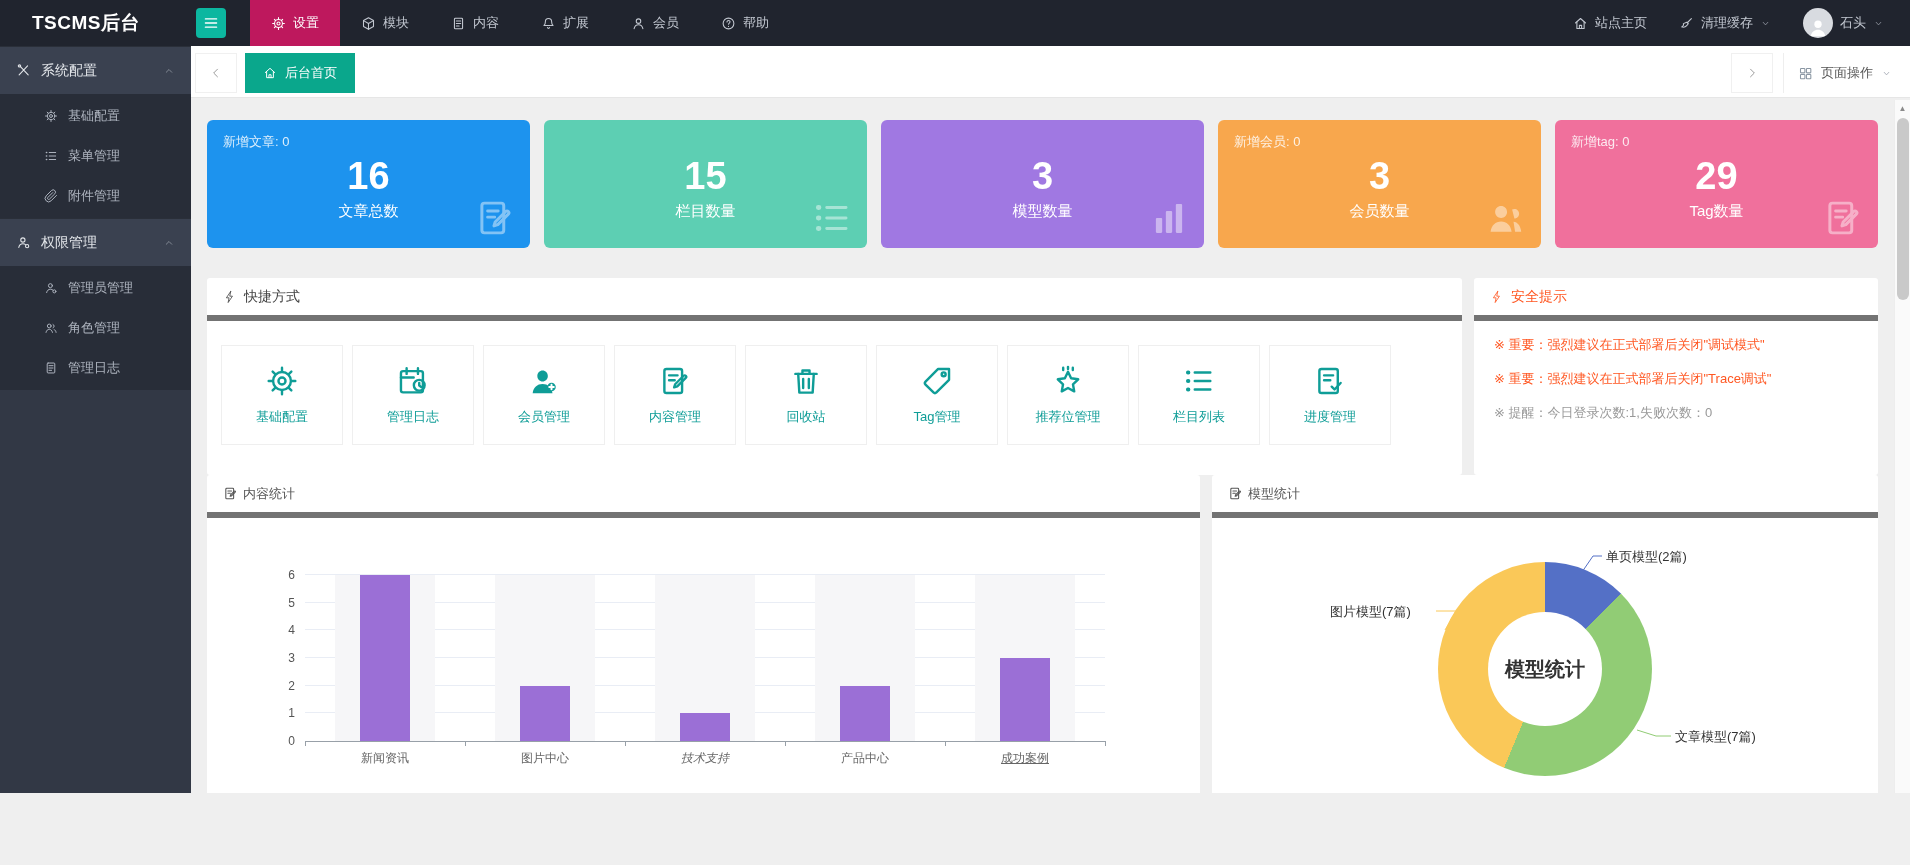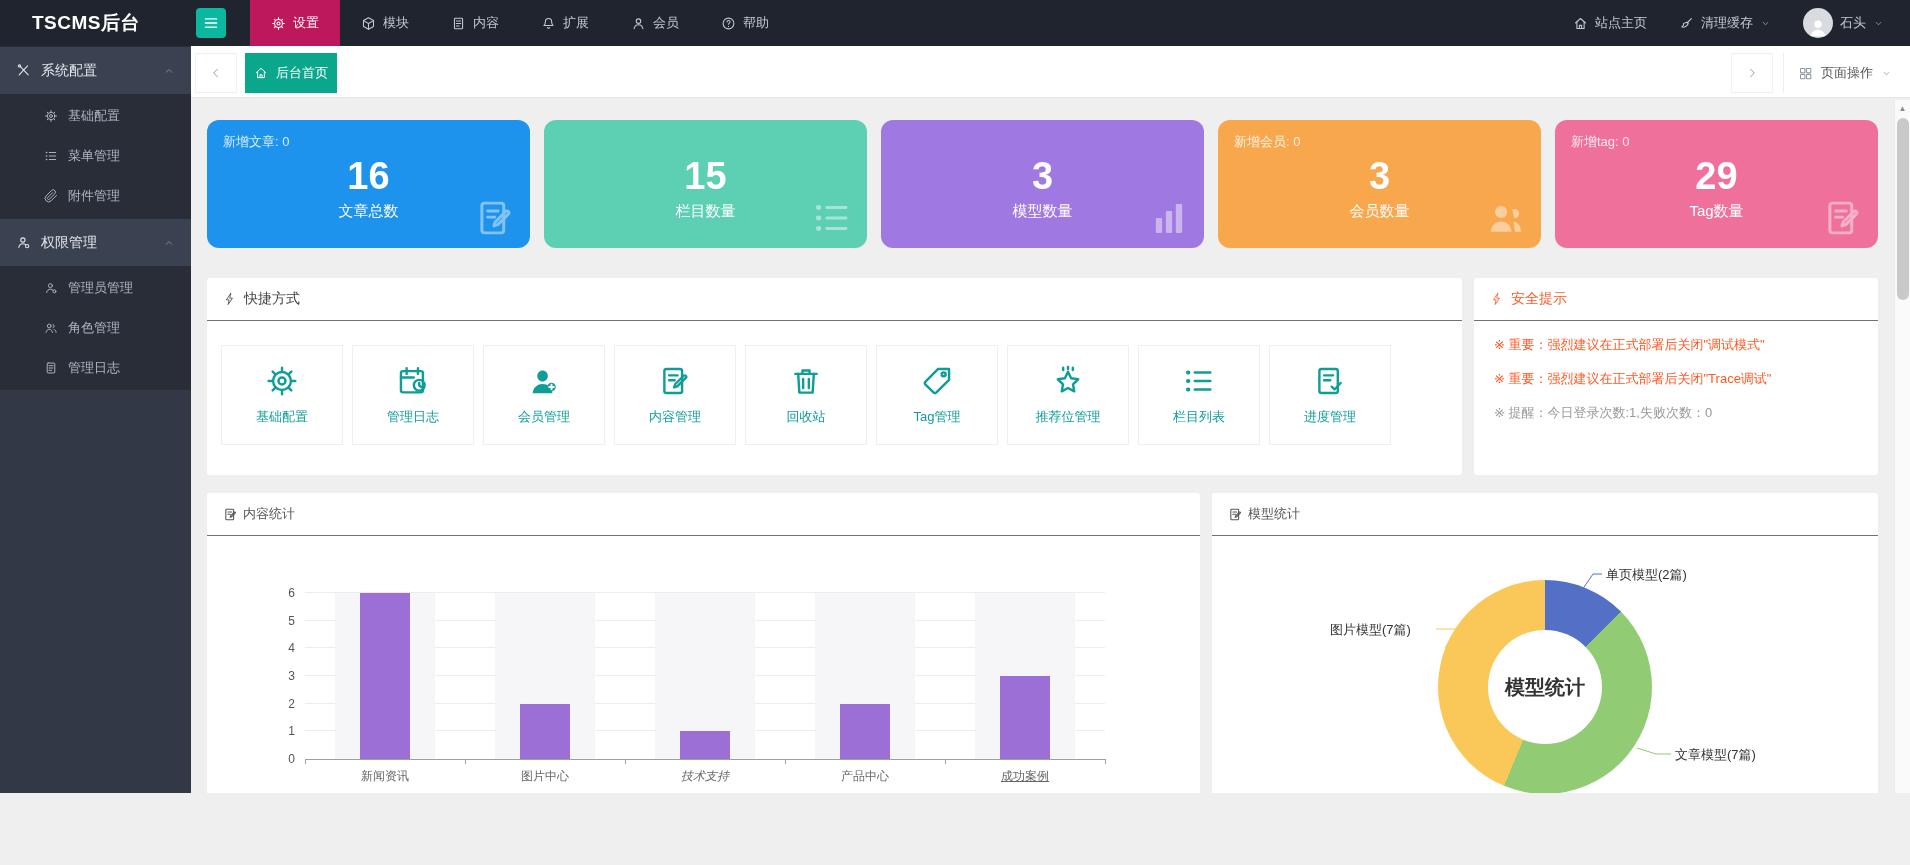--- a/index.html
+++ b/index.html
@@ -23,52 +23,52 @@
 .main{display:flex;height:747px}
 .sidebar{width:191px;background:#323845;flex-shrink:0}
 .side-section-header{height:48px;display:flex;align-items:center;padding:0 16px;background:#3a4150;color:#e3e6ea;font-size:14px;gap:10px;border-top:1px solid #2a2f39;cursor:pointer}
 .side-sub{background:#282d38;padding:2px 0}
 .side-item{height:40px;display:flex;align-items:center;padding-left:44px;gap:10px;color:#aeb4bf;font-size:13px;cursor:pointer}
 .chev-up{margin-left:auto;color:#8d939e}
 
 .content-wrap{flex:1;position:relative;overflow:hidden}
 .tabbar{height:52px;background:#fff;border-bottom:1px solid #e6e6e6;display:flex;align-items:flex-start;padding:7px 14px 0 4px}
 .tab-nav-btn{width:42px;height:40px;background:#fff;border:1px solid #f0f0f0;display:flex;align-items:center;justify-content:center;color:#999;cursor:pointer}
-.tab-active{margin-left:8px;height:40px;background:#0aa78c;color:#fff;display:flex;align-items:center;gap:8px;padding:0 9px;font-size:13px;cursor:pointer;border:none}
+.tab-active{margin-left:8px;height:40px;background:#0aa78c;color:#fff;display:flex;align-items:center;gap:8px;padding:0 18px;font-size:13px;cursor:pointer;border:none}
 .tab-spacer{flex:1}
 .page-ops{display:flex;align-items:center;gap:8px;height:40px;padding:0 4px 0 14px;border-left:1px solid #eee;margin-left:10px;color:#555;cursor:pointer}
 .page-ops .grid-ic{color:#8a96a3}
 
 .content{padding:22px 32px 0 16px}
 
 
 .cards{display:flex;gap:14px}
-.stat-card{flex:1;height:128px;border-radius:12px;color:#fff;position:relative;padding:13px 16px;display:flex;flex-direction:column;cursor:pointer}
+.stat-card{flex:1;height:128px;border-radius:6px;color:#fff;position:relative;padding:13px 16px;display:flex;flex-direction:column;cursor:pointer}
 .card-sub{font-size:13px;opacity:.85;height:18px}
 .card-value{text-align:center;font-size:38px;font-weight:bold;line-height:46px;margin-top:2px}
 .card-label{text-align:center;font-size:15px;margin-top:3px}
 .card-icon{position:absolute;right:14px;bottom:9px;opacity:.45;color:#fff}
 
 
 .row2{display:flex;gap:12px;margin-top:30px}
 .panel{background:#fff;border-radius:3px;position:relative}
-.panel-header{height:43px;display:flex;align-items:center;gap:7px;padding:0 16px;border-bottom:1px solid #737373;font-size:14px;color:#444}
+.panel-header{height:43px;display:flex;align-items:center;gap:7px;padding:0 16px;border-bottom:6px solid #737373;font-size:14px;color:#444}
 .quick-panel{width:1255px;height:197px}
 .quick-body{display:flex;gap:9px;padding:24px 14px 0}
 .quick-item{width:122px;height:100px;background:#fff;border:1px solid #efefef;display:flex;flex-direction:column;align-items:center;justify-content:center;gap:10px;color:#0f9d97;cursor:pointer}
 .q-label{font-size:13px}
 .security-panel{flex:1;height:197px}
 .sec-header{color:#ff5722}
 .sec-body{padding:15px 20px}
 .sec-line{font-size:13px;margin-bottom:16px}
 .sec-line.important{color:#ff5722}
 .sec-line.normal{color:#999}
 
 
-.row3{display:flex;gap:12px;margin-top:18px}
+.row3{display:flex;gap:12px;}
 .chart-panel-left{width:993px;height:347px}
 .chart-panel-right{flex:1;height:347px}
 .chart-header{font-size:13px;color:#555;gap:5px}
 .bar-area{position:relative;height:303px}
 .bar-plot{position:absolute;left:98px;top:57px;width:800px;height:166px}
 .gridline{position:absolute;left:0;right:0;height:1px;background:#e9edf5}
 .bar-axis{position:absolute;left:0;right:0;bottom:-1px;height:1px;background:#98a0a8}
 .ylab{position:absolute;left:-46px;width:36px;text-align:right;font-size:12px;color:#555}
 .slot{position:absolute;bottom:0;height:100%}
 .band{position:absolute;bottom:0;background:#f6f6f8}

